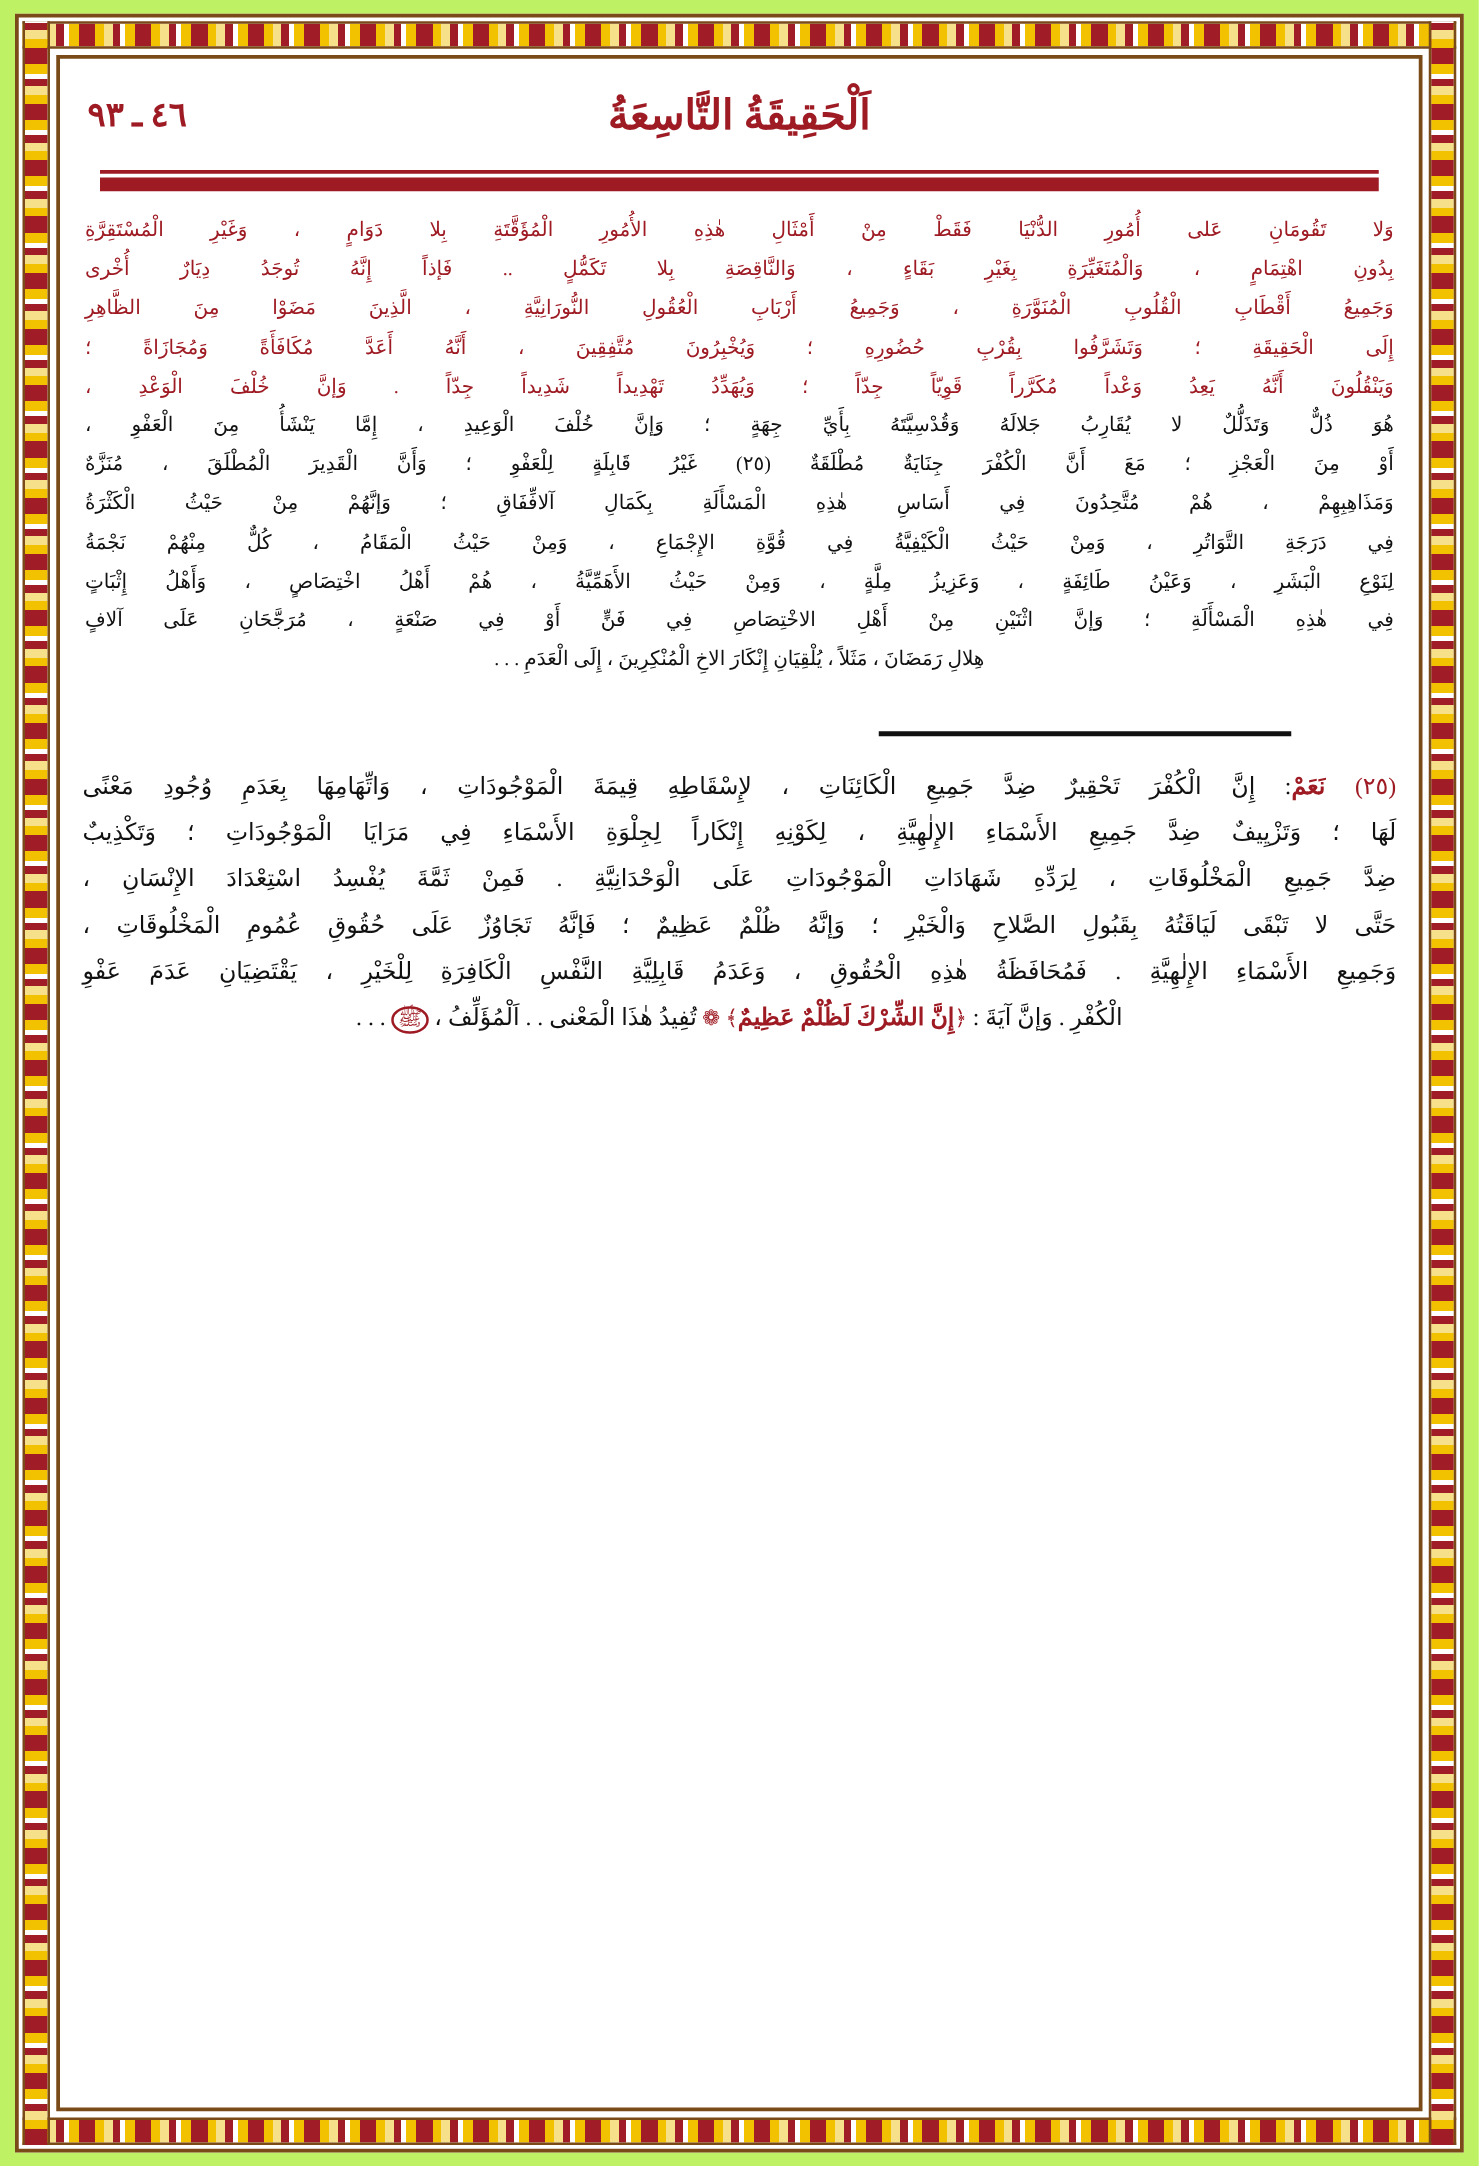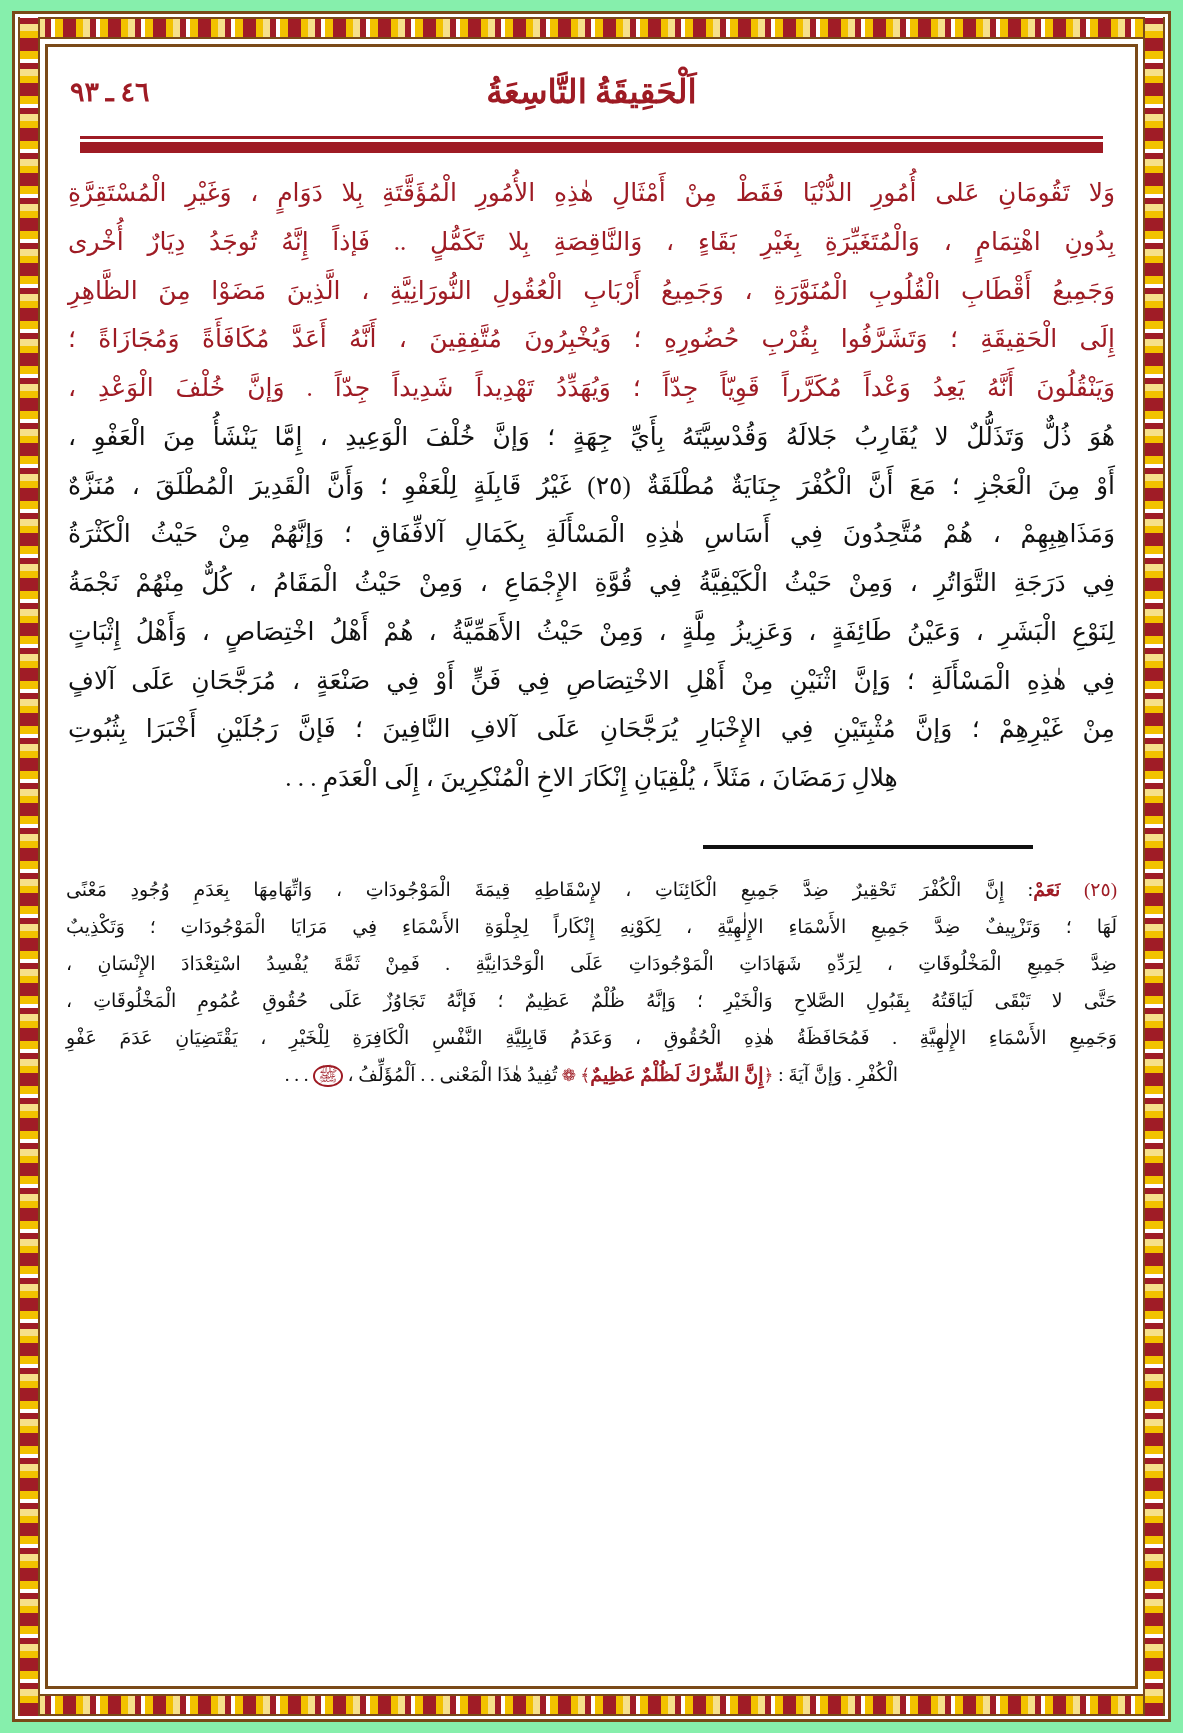--- a/index.html
+++ b/index.html
@@ -7,21 +7,21 @@
     width:1183px;height:1733px;
     background:#ffffff;
     font-family:"Liberation Serif","DejaVu Serif",serif;
     overflow:hidden;
   }
 
   
   .page{
     position:relative;
     width:1183px;height:1733px;
-    background:#86efac;
+    background:#bef264;
     box-sizing:border-box;
   }
 
   
   .frame-outer{
     position:absolute;
     left:12px;top:11px;right:12px;bottom:11px;
     box-sizing:border-box;
     border:3px solid #7a4a18;
     background:#ffffff;
@@ -118,21 +118,21 @@
     height:11px;
     background:#9e1b24;
   }
 
   
   .body-text{
     margin-top:16px;
     text-align:justify;
     text-align-last:right;
     direction:rtl;
-    font-size:25px;
+    font-size:16px;
     line-height:1.95;
     color:#111111;
     padding:0 6px;
   }
   .line{
     display:block;
     text-align:justify;
     text-align-last:justify;
     white-space:nowrap;
   }
@@ -205,21 +205,20 @@
           <div class="line red">بِدُونِ اهْتِمَامٍ ، وَالْمُتَغَيِّرَةِ بِغَيْرِ بَقَاءٍ ، وَالنَّاقِصَةِ بِلا تَكَمُّلٍ .. فَإذاً إِنَّهُ تُوجَدُ دِيَارٌ أُخْرى</div>
           <div class="line red">وَجَمِيعُ أَقْطَابِ الْقُلُوبِ الْمُنَوَّرَةِ ، وَجَمِيعُ أَرْبَابِ الْعُقُولِ النُّورَانِيَّةِ ، الَّذِينَ مَضَوْا مِنَ الظَّاهِرِ</div>
           <div class="line red">إِلَى الْحَقِيقَةِ ؛ وَتَشَرَّفُوا بِقُرْبِ حُضُورِهِ ؛ وَيُخْبِرُونَ مُتَّفِقِينَ ، أَنَّهُ أَعَدَّ مُكَافَأَةً وَمُجَازَاةً ؛</div>
           <div class="line red">وَيَنْقُلُونَ أَنَّهُ يَعِدُ وَعْداً مُكَرَّراً قَوِيّاً جِدّاً ؛ وَيُهَدِّدُ تَهْدِيداً شَدِيداً جِدّاً . وَإنَّ خُلْفَ الْوَعْدِ ،</div>
           <div class="line black">هُوَ ذُلٌّ وَتَذَلُّلٌ لا يُقَارِبُ جَلالَهُ وَقُدْسِيَّتَهُ بِأَيِّ جِهَةٍ ؛ وَإنَّ خُلْفَ الْوَعِيدِ ، إِمَّا يَنْشَأُ مِنَ الْعَفْوِ ،</div>
           <div class="line black">أَوْ مِنَ الْعَجْزِ ؛ مَعَ أَنَّ الْكُفْرَ جِنَايَةٌ مُطْلَقَةٌ (٢٥) غَيْرُ قَابِلَةٍ لِلْعَفْوِ ؛ وَأَنَّ الْقَدِيرَ الْمُطْلَقَ ، مُنَزَّهٌ</div>
           <div class="line black">وَمَذَاهِبِهِمْ ، هُمْ مُتَّحِدُونَ فِي أَسَاسِ هٰذِهِ الْمَسْأَلَةِ بِكَمَالِ آلافِّفَاقِ ؛ وَإنَّهُمْ مِنْ حَيْثُ الْكَثْرَةُ</div>
           <div class="line black">فِي دَرَجَةِ التَّوَاتُرِ ، وَمِنْ حَيْثُ الْكَيْفِيَّةُ فِي قُوَّةِ الإِجْمَاعِ ، وَمِنْ حَيْثُ الْمَقَامُ ، كُلٌّ مِنْهُمْ نَجْمَةُ</div>
           <div class="line black">لِنَوْعِ الْبَشَرِ ، وَعَيْنُ طَائِفَةٍ ، وَعَزِيزُ مِلَّةٍ ، وَمِنْ حَيْثُ الأَهَمِّيَّةُ ، هُمْ أَهْلُ اخْتِصَاصٍ ، وَأَهْلُ إِثْبَاتٍ</div>
           <div class="line black">فِي هٰذِهِ الْمَسْأَلَةِ ؛ وَإنَّ اثْنَيْنِ مِنْ أَهْلِ الاخْتِصَاصِ فِي فَنٍّ أَوْ فِي صَنْعَةٍ ، مُرَجَّحَانِ عَلَى آلافٍ</div>
-          <div class="line black">مِنْ غَيْرِهِمْ ؛ وَإنَّ مُثْبِتَيْنِ فِي الإِخْبَارِ يُرَجَّحَانِ عَلَى آلافِ النَّافِينَ ؛ فَإنَّ رَجُلَيْنِ أَخْبَرَا بِثُبُوتِ</div>
           <div class="line black last">هِلالِ رَمَضَانَ ، مَثَلاً ، يُلْقِيَانِ إِنْكَارَ الاخِ الْمُنْكِرِينَ ، إِلَى الْعَدَمِ . . .</div>
         </div>
     </div>
 
     <div class="fn-separator"></div>
 
     <div class="footnote">
       <div id="footnote-lines">
           <div class="line"><span class="fn-num">(٢٥)</span><span class="fn-naam"> نَعَمْ</span><span>: إِنَّ الْكُفْرَ تَحْقِيرٌ ضِدَّ جَمِيعِ الْكَائِنَاتِ ، لإِسْقَاطِهِ قِيمَةَ الْمَوْجُودَاتِ ، وَاتِّهَامِهَا بِعَدَمِ وُجُودِ مَعْنًى</span></div>
           <div class="line">لَهَا ؛ وَتَزْيِيفٌ ضِدَّ جَمِيعِ الأَسْمَاءِ الإِلٰهِيَّةِ ، لِكَوْنِهِ إِنْكَاراً لِجِلْوَةِ الأَسْمَاءِ فِي مَرَايَا الْمَوْجُودَاتِ ؛ وَتَكْذِيبٌ</div>

